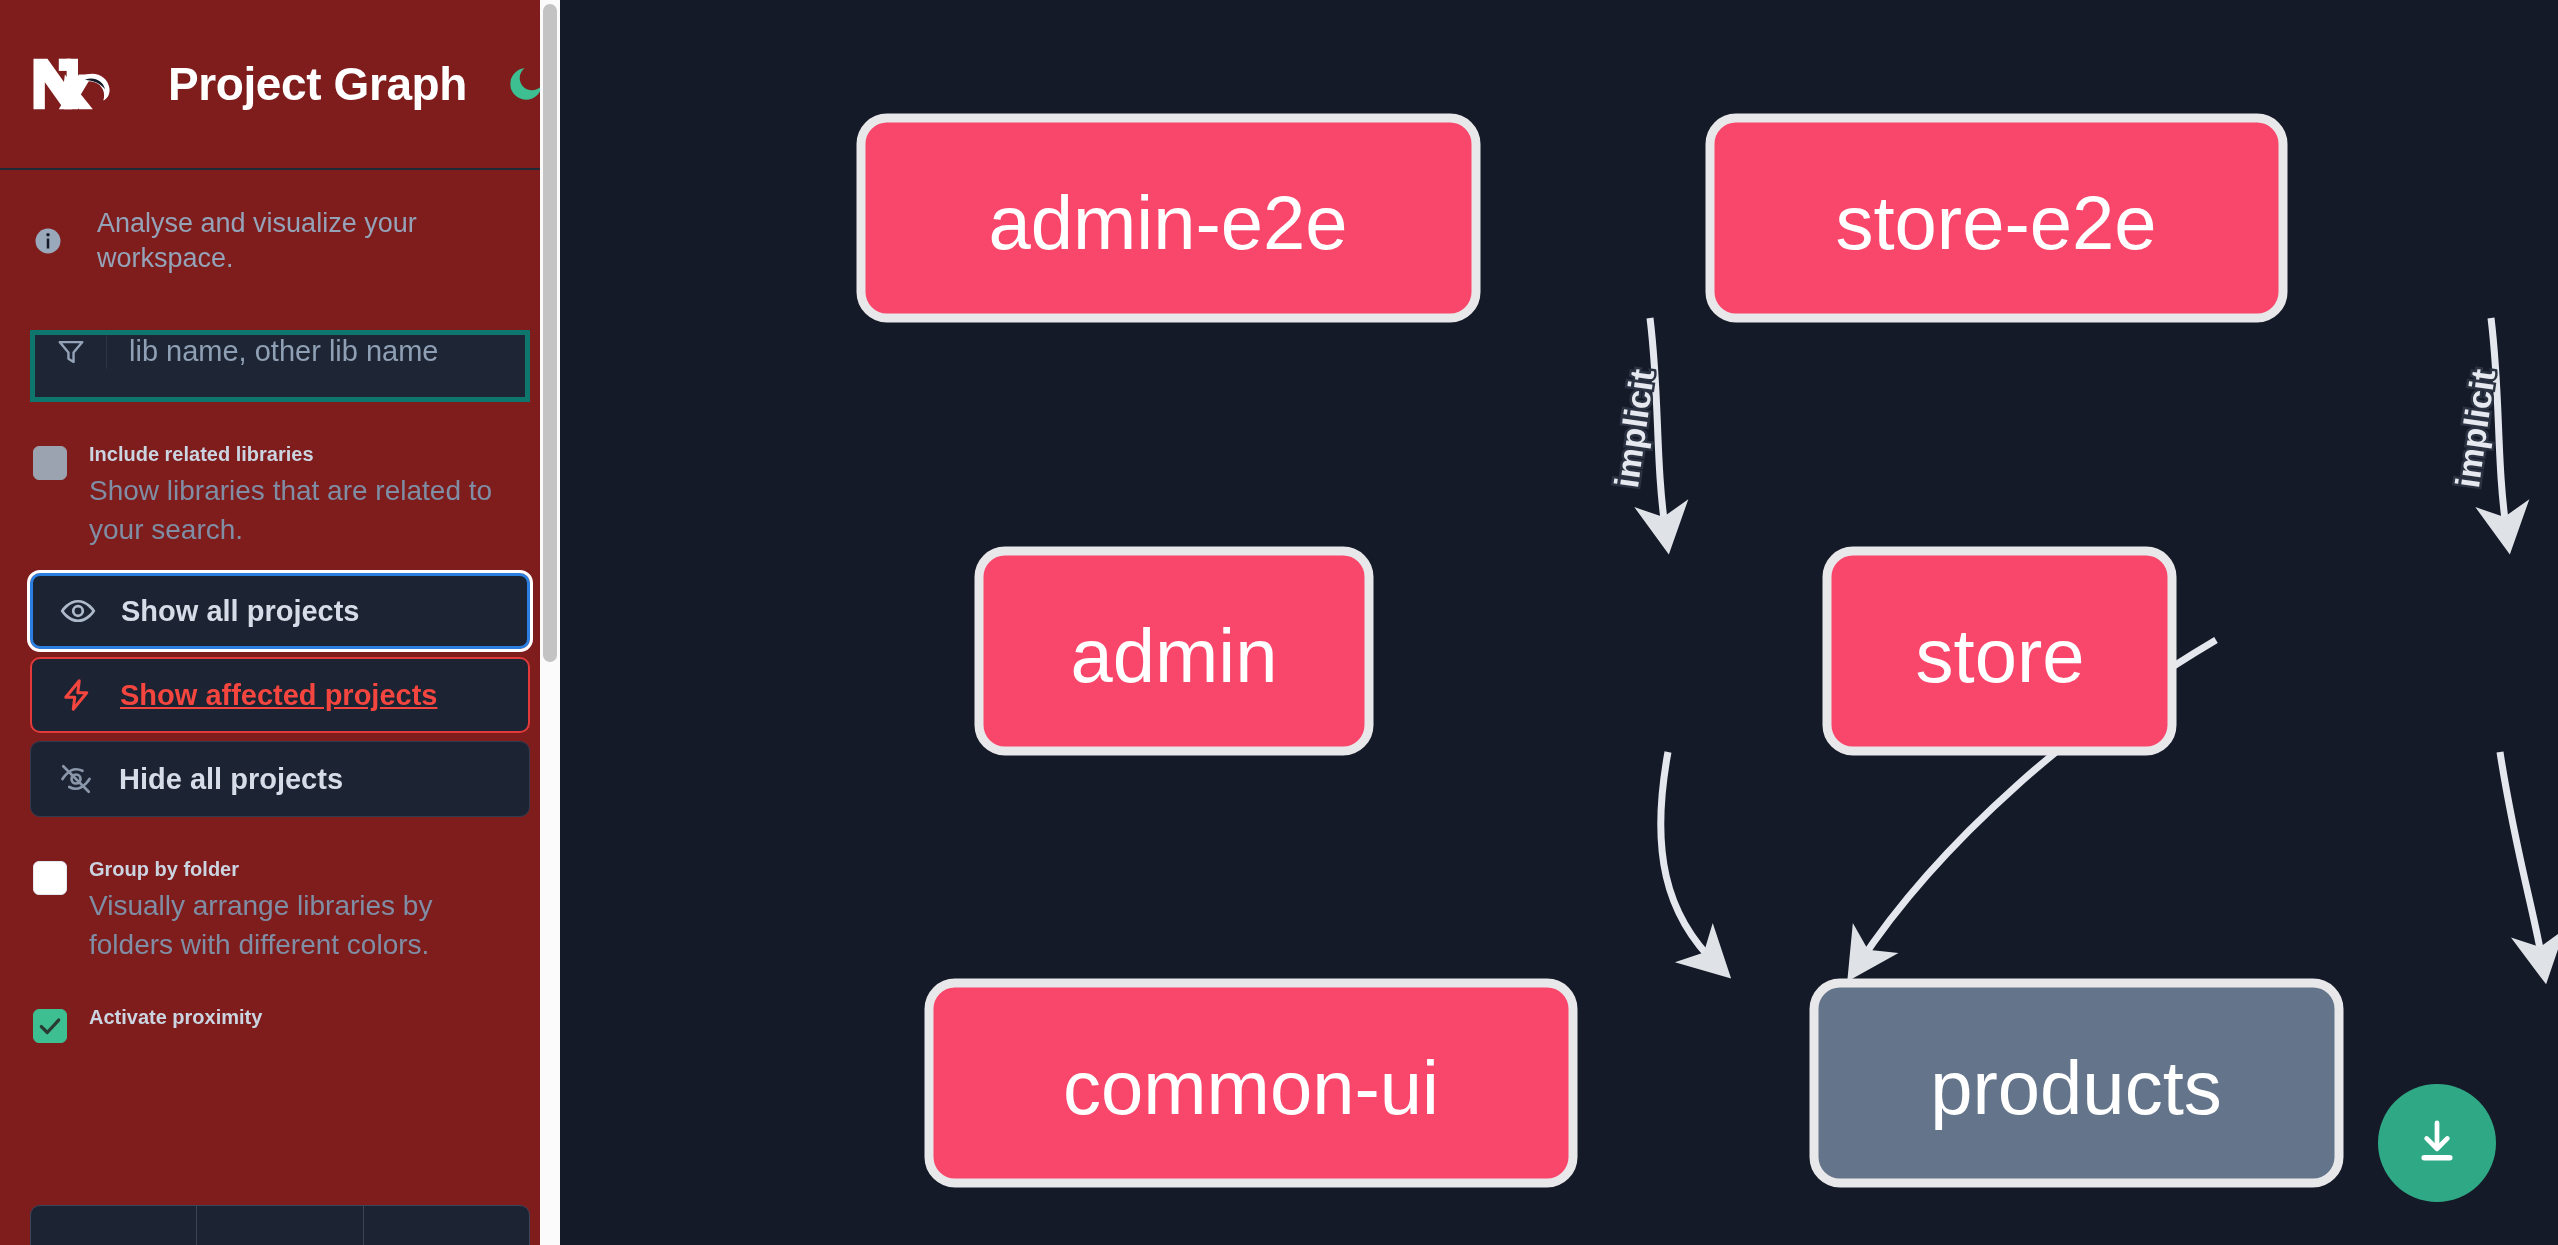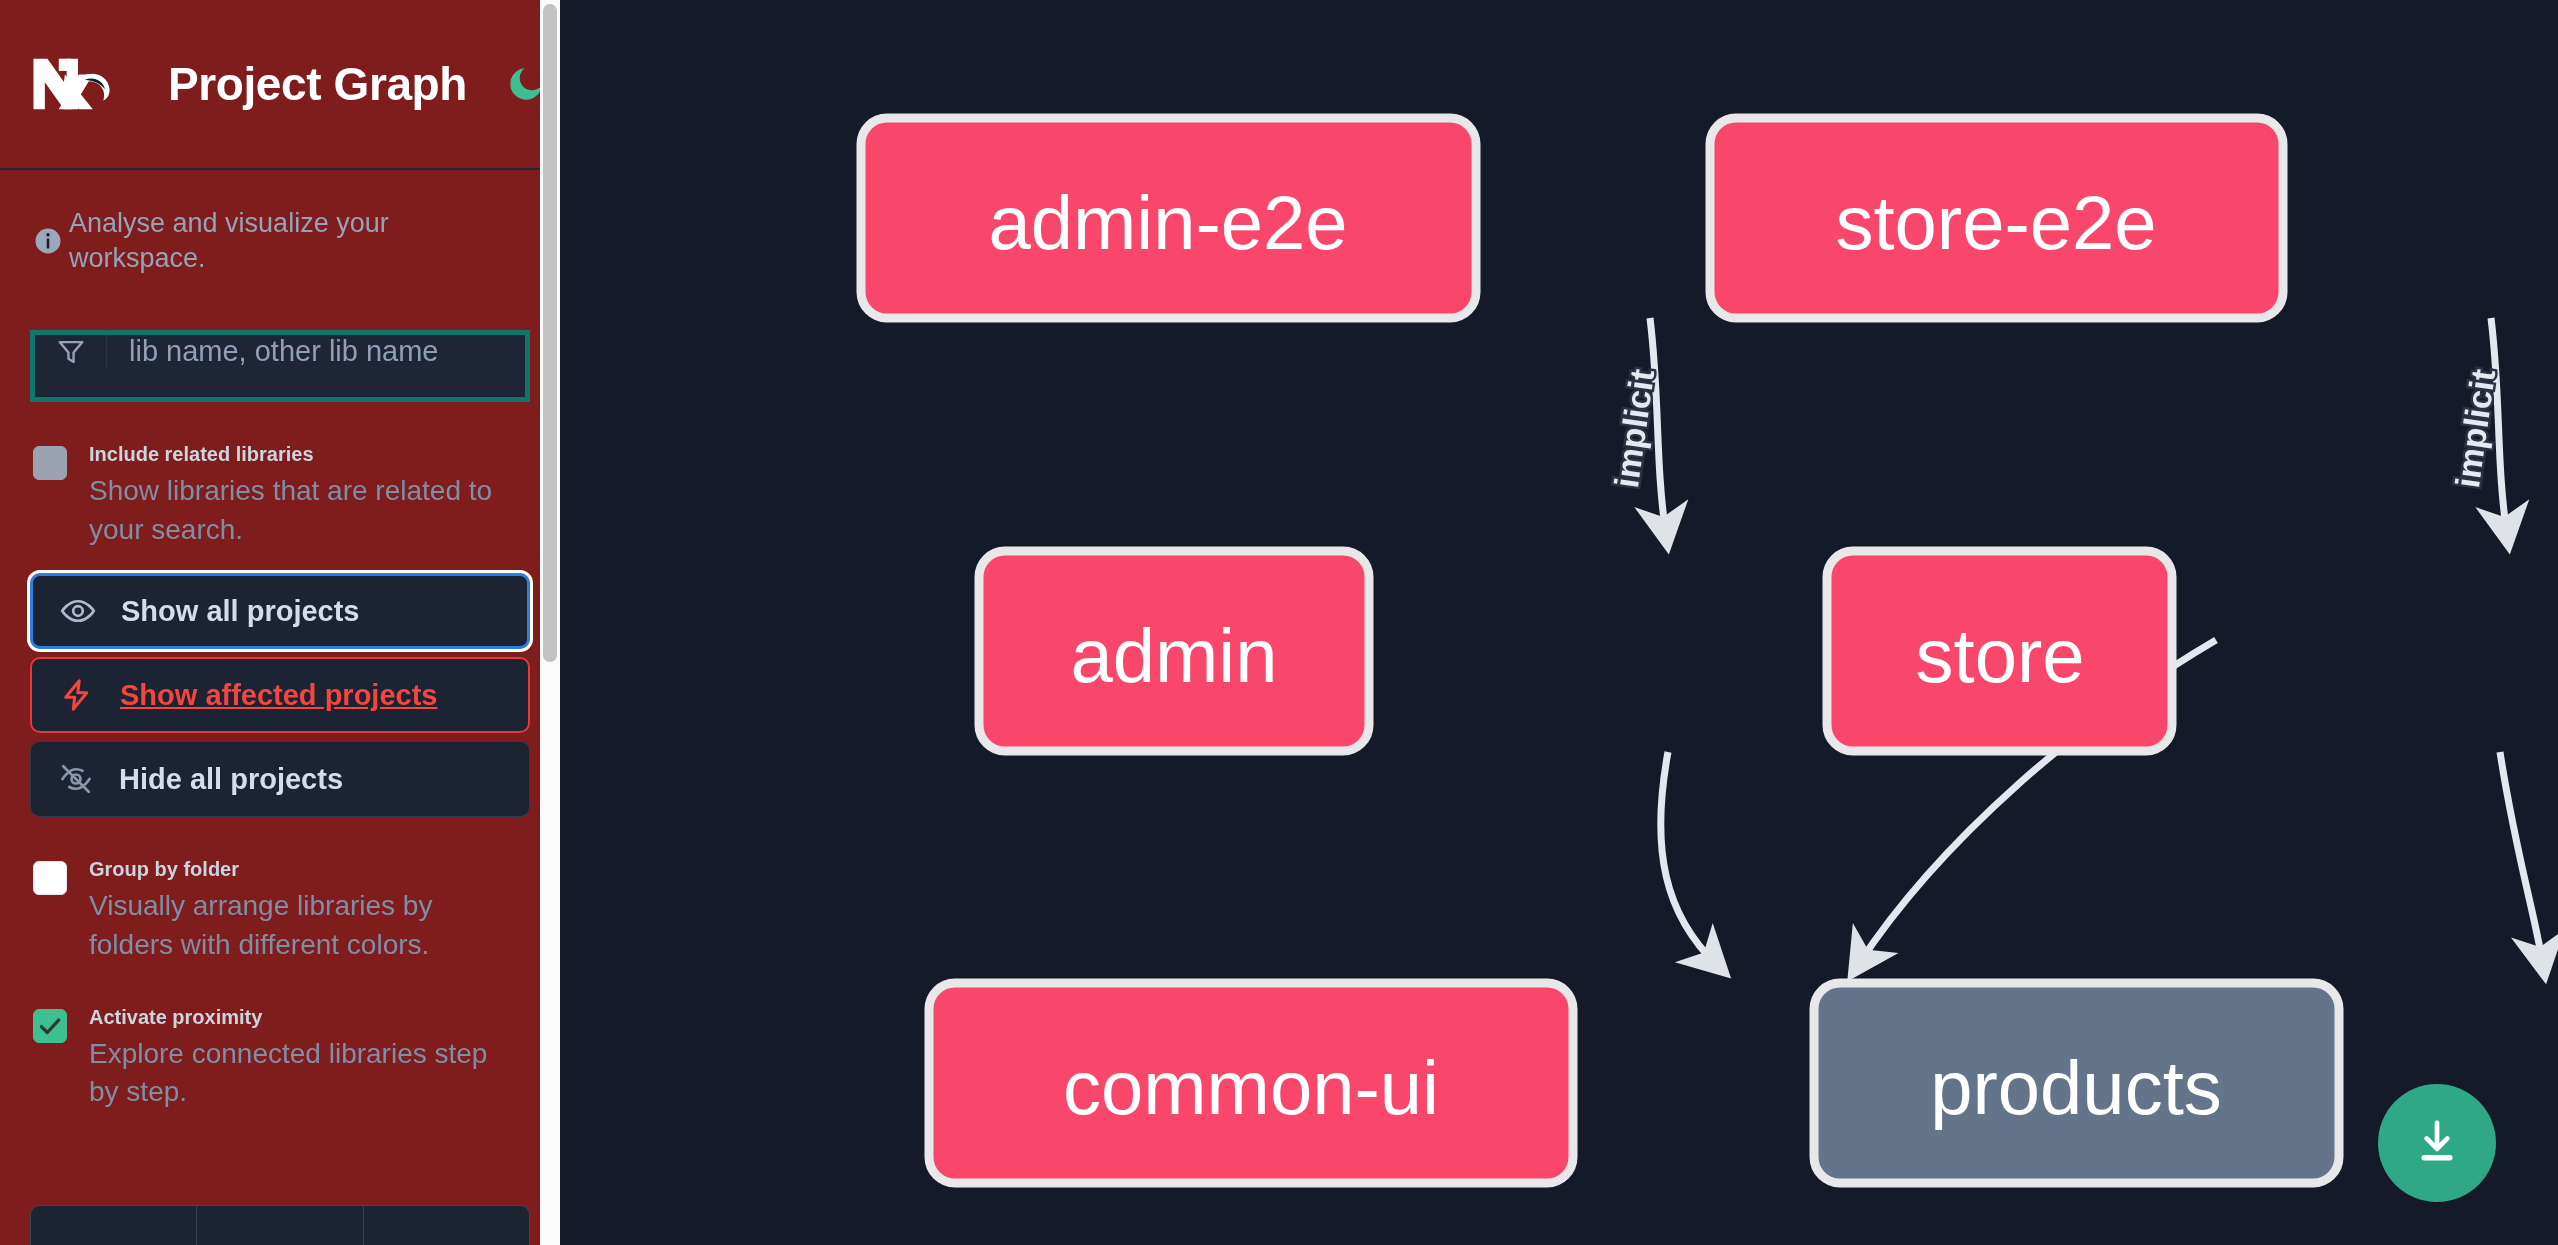--- a/index.html
+++ b/index.html
@@ -37,21 +37,21 @@
   .moon-btn {
     margin-left: 36px; width: 46px; height: 46px;
     display: flex; align-items: center; justify-content: center;
     cursor: pointer;
   }
 
   .sb-body { padding: 0 30px; }
 
   .info-row {
     display: flex; align-items: center;
-    gap: 6px;
+    gap: 34px;
     padding: 36px 0 0 3px;
   }
   .info-icon { width: 30px; height: 30px; flex: 0 0 30px; }
   .info-text { color: #94a3b8; font-size: 27px; line-height: 1.3; }
 
   .search-wrap {
     margin-top: 54px;
     height: 72px;
     display: flex; align-items: flex-start;
     background: #1e2535;
@@ -263,21 +263,20 @@
       </div>
 
       <div class="check-row">
         <span class="chk green">
           <svg viewBox="0 0 24 24" width="26" height="26" aria-hidden="true">
             <path d="M4 12.5l5.5 5.5L20 6.5" fill="none" stroke="#2a3a33" stroke-width="3" stroke-linecap="round" stroke-linejoin="round"></path>
           </svg>
         </span>
         <span class="chk-col">
           <span class="chk-label">Activate proximity</span>
-          <span class="chk-desc">Explore connected libraries step by step.</span>
         </span>
       </div>
     </div>
 
     <div class="seg-ctrl">
       <div class="seg"></div>
       <div class="seg"></div>
       <div class="seg"></div>
     </div>
 

